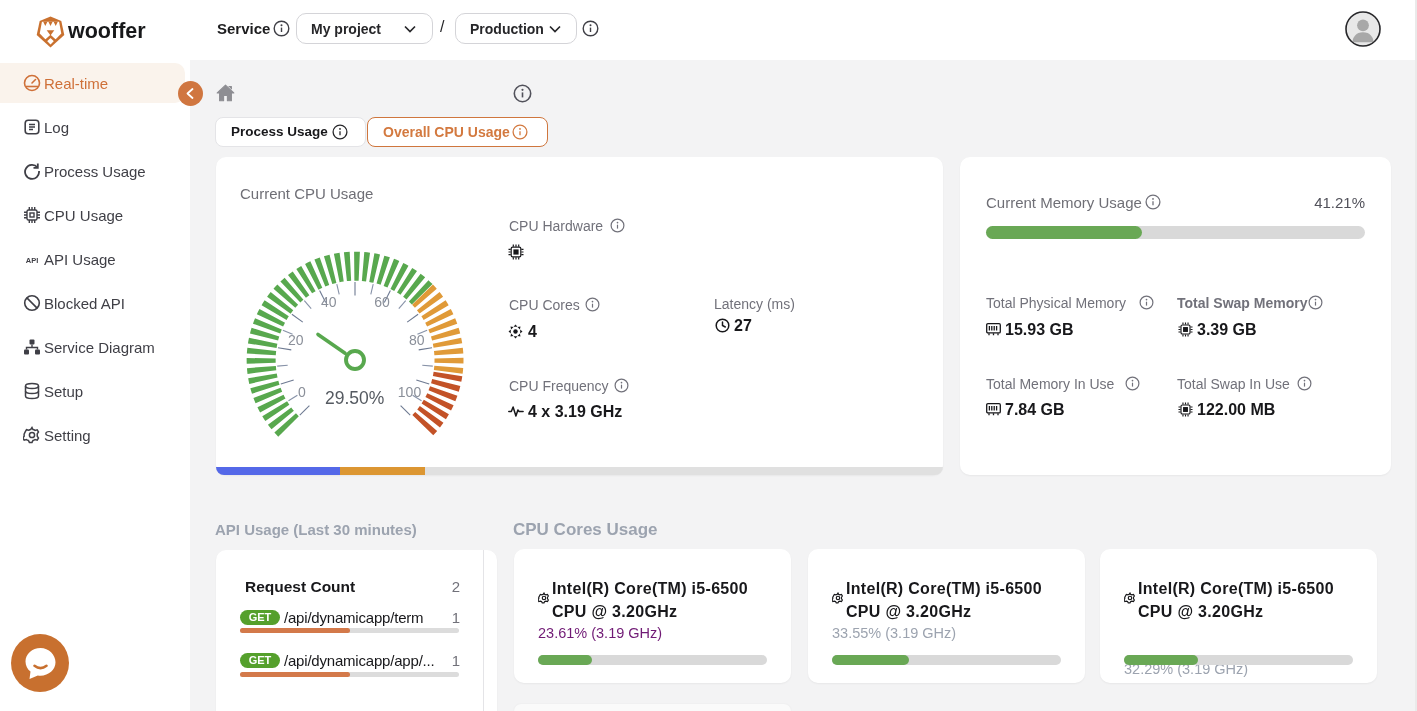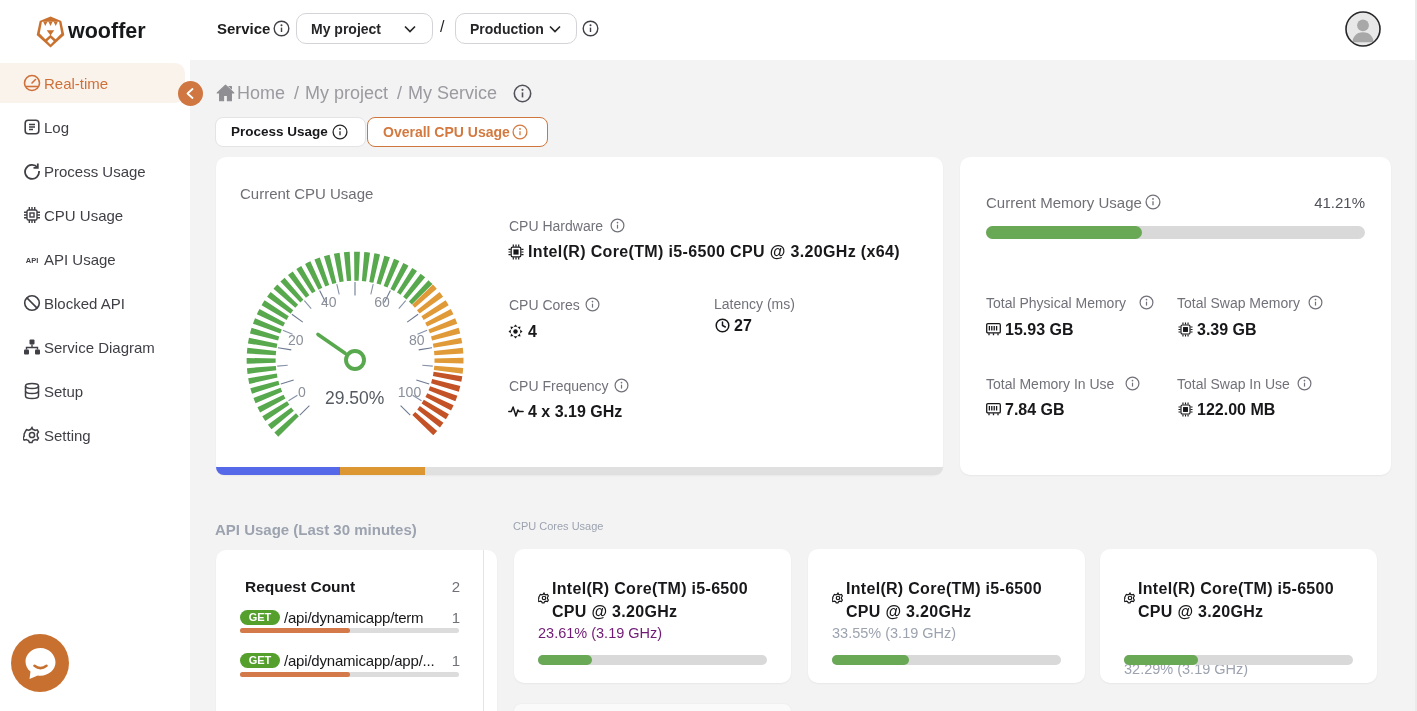--- a/index.html
+++ b/index.html
@@ -125,21 +125,20 @@
     </div>
 
   <div class="abs" style="left:178px; top:81px; width:25px; height:25px; border-radius:50%; background:#d07640;"></div>
   <svg class="abs" style="left:178px; top:81px;" width="25" height="25" viewBox="0 0 25 25">
       <path d="M14.5 8 L9.5 12.5 L14.5 17" fill="none" stroke="#fff" stroke-width="1.8" stroke-linecap="round" stroke-linejoin="round"></path>
     </svg>
 
   <svg class="abs" style="left:216px; top:84px;" width="19" height="18" viewBox="0 0 19 18">
       <path d="M9.5 1.2 L1.2 9 L3.6 9 L3.6 16.8 L7.6 16.8 L7.6 11.4 L11.4 11.4 L11.4 16.8 L15.4 16.8 L15.4 9 L17.8 9 Z M12.6 2.5 L15.4 2.5 L15.4 5.2" fill="#8e8e93" stroke="#8e8e93" stroke-width="1.1" stroke-linejoin="round"></path>
     </svg>
-  <div class="abs" style="left:237px; top:83px; font-size:18px; color:#9a9aa0;">Home<span style="margin:0 6px 0 9px;">/</span>My project<span style="margin:0 6px 0 9px;">/</span>My Service</div>
   <svg class="abs" style="left:513px; top:84px;" width="19" height="19" viewBox="0 0 19 19">
       <circle cx="9.5" cy="9.5" r="8.2" fill="none" stroke="#52525b" stroke-width="1.6"></circle>
       <circle cx="9.5" cy="5.8" r="1.1" fill="#52525b"></circle>
       <path d="M9.5 8.4 L9.5 13.4" stroke="#52525b" stroke-width="1.6"></path>
     </svg>
 
   <div class="abs" style="left:215px; top:117px; width:151px; height:30px; background:#fff; border:1px solid #e4e4e7; border-radius:8px;"></div>
   <div class="abs" style="left:231px; top:124px; font-size:13.5px; font-weight:bold; color:#18181b;">Process Usage</div>
   <svg class="abs" style="left:332px; top:124px;" width="16" height="16" viewBox="0 0 16 16">
       <circle cx="8" cy="8" r="6.9" fill="none" stroke="#27272a" stroke-width="1.3"></circle>
@@ -198,21 +197,20 @@
       <circle cx="7.5" cy="4.6" r="0.85" fill="#71717a"></circle>
       <path d="M7.5 6.7 L7.5 10.6" stroke="#71717a" stroke-width="1.2"></path>
     </svg>
   <svg class="abs" style="left:508px; top:244px;" width="16" height="16" viewBox="0 0 16 16">
       <g stroke="#18181b" stroke-width="1.2" fill="none">
         <rect x="3.2" y="3.2" width="9.6" height="9.6" rx="1.4"></rect>
         <rect x="6" y="6" width="4" height="4" fill="#18181b"></rect>
         <path d="M5.3 0.5v2.2M8 0.5v2.2M10.7 0.5v2.2M5.3 13.3v2.2M8 13.3v2.2M10.7 13.3v2.2M0.5 5.3h2.2M0.5 8h2.2M0.5 10.7h2.2M13.3 5.3h2.2M13.3 8h2.2M13.3 10.7h2.2"></path>
       </g>
     </svg>
-  <div class="abs ival" style="left:528px; top:243px; letter-spacing:0.35px;">Intel(R) Core(TM) i5-6500 CPU @ 3.20GHz (x64)</div>
   <div class="abs ilabel" style="left:509px; top:297px;">CPU Cores</div>
   <svg class="abs icirc" style="left:585px; top:297px;" width="15" height="15" viewBox="0 0 15 15">
       <circle cx="7.5" cy="7.5" r="6.4" fill="none" stroke="#71717a" stroke-width="1.2"></circle>
       <circle cx="7.5" cy="4.6" r="0.85" fill="#71717a"></circle>
       <path d="M7.5 6.7 L7.5 10.6" stroke="#71717a" stroke-width="1.2"></path>
     </svg>
   <svg class="abs" style="left:508px; top:324px;" width="15" height="15" viewBox="0 0 15 15">
       <g fill="#18181b">
         <circle cx="7.5" cy="7.5" r="2.2"></circle>
         <path d="M7.5 0.5 l2 2.3 h-4 Z M7.5 14.5 l2 -2.3 h-4 Z M0.5 7.5 l2.3 -2 v4 Z M14.5 7.5 l-2.3 -2 v4 Z M2.5 2.5 l3 0.6 l-2.4 2.4 Z M12.5 2.5 l-3 0.6 l2.4 2.4 Z M2.5 12.5 l3 -0.6 l-2.4 -2.4 Z M12.5 12.5 l-3 -0.6 l2.4 -2.4 Z"></path>
@@ -258,21 +256,21 @@
       <circle cx="7.5" cy="4.6" r="0.85" fill="#71717a"></circle>
       <path d="M7.5 6.7 L7.5 10.6" stroke="#71717a" stroke-width="1.2"></path>
     </svg>
   <svg class="abs" style="left:986px; top:323px;" width="15" height="13" viewBox="0 0 15 13">
       <g fill="none" stroke="#18181b" stroke-width="1.3">
         <rect x="0.7" y="0.7" width="13.6" height="9.2" rx="1.2"></rect>
         <path d="M3.4 3 v4.6 M5.8 3 v4.6 M8.2 3 v4.6 M10.6 3 v4.6 M3 12.3 v-2 M7.5 12.3 v-2 M12 12.3 v-2"></path>
       </g>
     </svg>
   <div class="abs ival" style="left:1005px; top:321px;">15.93 GB</div>
-  <div class="abs ilabel" style="left:1177px; top:295px;">Total Swap Memory</div>
+  <div class="abs ilabel" style="left:1177px; top:295px;font-weight:bold;">Total Swap Memory</div>
   <svg class="abs icirc" style="left:1308px; top:295px;" width="15" height="15" viewBox="0 0 15 15">
       <circle cx="7.5" cy="7.5" r="6.4" fill="none" stroke="#71717a" stroke-width="1.2"></circle>
       <circle cx="7.5" cy="4.6" r="0.85" fill="#71717a"></circle>
       <path d="M7.5 6.7 L7.5 10.6" stroke="#71717a" stroke-width="1.2"></path>
     </svg>
   <svg class="abs" style="left:1178px; top:322px;" width="15" height="15" viewBox="0 0 16 16">
       <g stroke="#18181b" stroke-width="1.2" fill="none">
         <rect x="3.2" y="3.2" width="9.6" height="9.6" rx="1.4"></rect>
         <rect x="6" y="6" width="4" height="4" fill="#18181b"></rect>
         <path d="M5.3 0.5v2.2M8 0.5v2.2M10.7 0.5v2.2M5.3 13.3v2.2M8 13.3v2.2M10.7 13.3v2.2M0.5 5.3h2.2M0.5 8h2.2M0.5 10.7h2.2M13.3 5.3h2.2M13.3 8h2.2M13.3 10.7h2.2"></path>
@@ -320,21 +318,21 @@
     <div style="position:absolute; left:0; top:0; width:110px; height:5px; background:#d3794a; border-radius:3px;"></div>
   </div>
 
   <div class="abs" style="left:240px; top:653px; width:40px; height:15px; background:#55a02c; border-radius:8px; color:#fff; font-size:11px; font-weight:bold; text-align:center; line-height:15px;">GET</div>
   <div class="abs" style="left:284px; top:652px; font-size:15px; letter-spacing:-0.2px; color:#18181b;">/api/dynamicapp/app/...</div>
   <div class="abs" style="left:440px; top:652px; width:20px; text-align:right; font-size:15px; color:#71717a;">1</div>
   <div class="abs" style="left:240px; top:672px; width:219px; height:5px; background:#dcdcdc; border-radius:3px;">
     <div style="position:absolute; left:0; top:0; width:110px; height:5px; background:#d3794a; border-radius:3px;"></div>
   </div>
 
-  <div class="abs" style="left:513px; top:520px; font-size:11px; font-weight:normal; color:#9ca3af;">CPU Cores Usage</div>
+  <div class="abs" style="left:513px; top:520px; font-size:17px; font-weight:bold; color:#9ca3af;">CPU Cores Usage</div>
   <div id="cores">
       <div class="abs card" style="left:514px; top:549px; width:277px; height:134px;"></div>
       <svg class="abs" style="left:538px; top:592px;" width="12" height="12" viewBox="0 0 18 18">
         <g fill="none" stroke="#18181b" stroke-width="1.8">
           <circle cx="9" cy="9" r="2.6"></circle>
           <path d="M9 1.6 l1 2 a5.6 5.6 0 0 1 2 .8 l2.2 -.6 1.3 2.2 -1.3 1.9 a5.6 5.6 0 0 1 0 2.2 l1.3 1.9 -1.3 2.2 -2.2 -.6 a5.6 5.6 0 0 1 -2 .8 l-1 2 -2.6 0 -1 -2 a5.6 5.6 0 0 1 -2 -.8 l-2.2 .6 -1.3 -2.2 1.3 -1.9 a5.6 5.6 0 0 1 0 -2.2 L2.2 5.9 3.5 3.7 l2.2 .6 a5.6 5.6 0 0 1 2 -.8 Z"></path>
         </g>
       </svg>
       <div class="abs" style="left:552px; top:577px; width:224px; font-size:16px; font-weight:bold; color:#18181b; line-height:23px; letter-spacing:0.3px;">Intel(R) Core(TM) i5-6500 CPU @ 3.20GHz</div>
       <div class="abs" style="left:538px; top:625px; font-size:14.5px; color:#701a75;">23.61% (3.19 GHz)</div>

